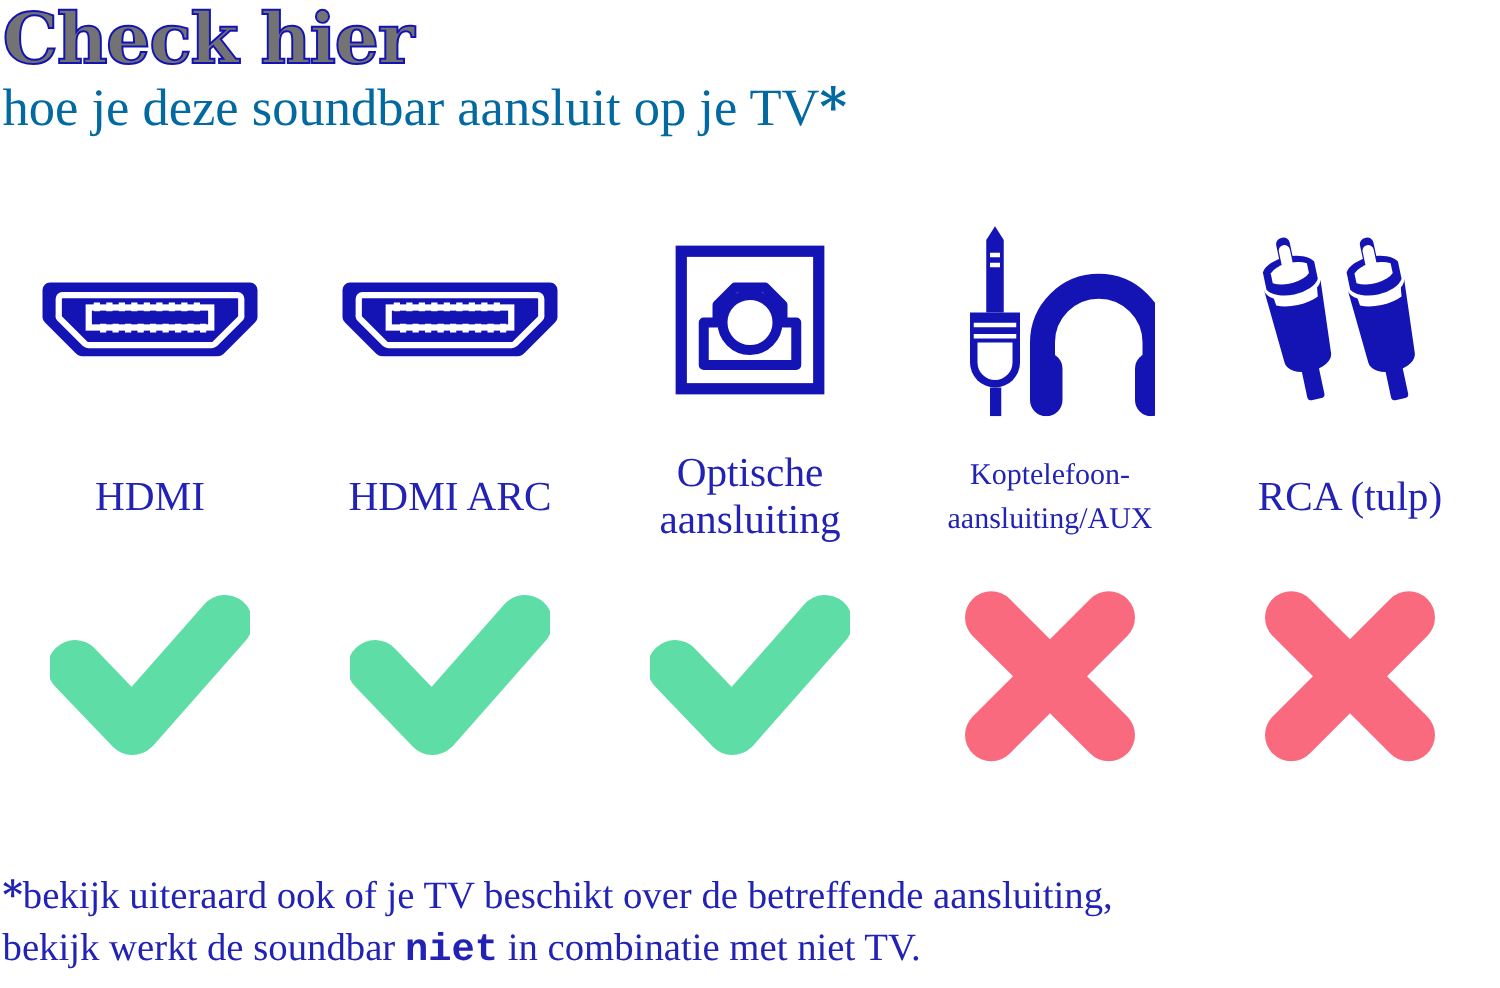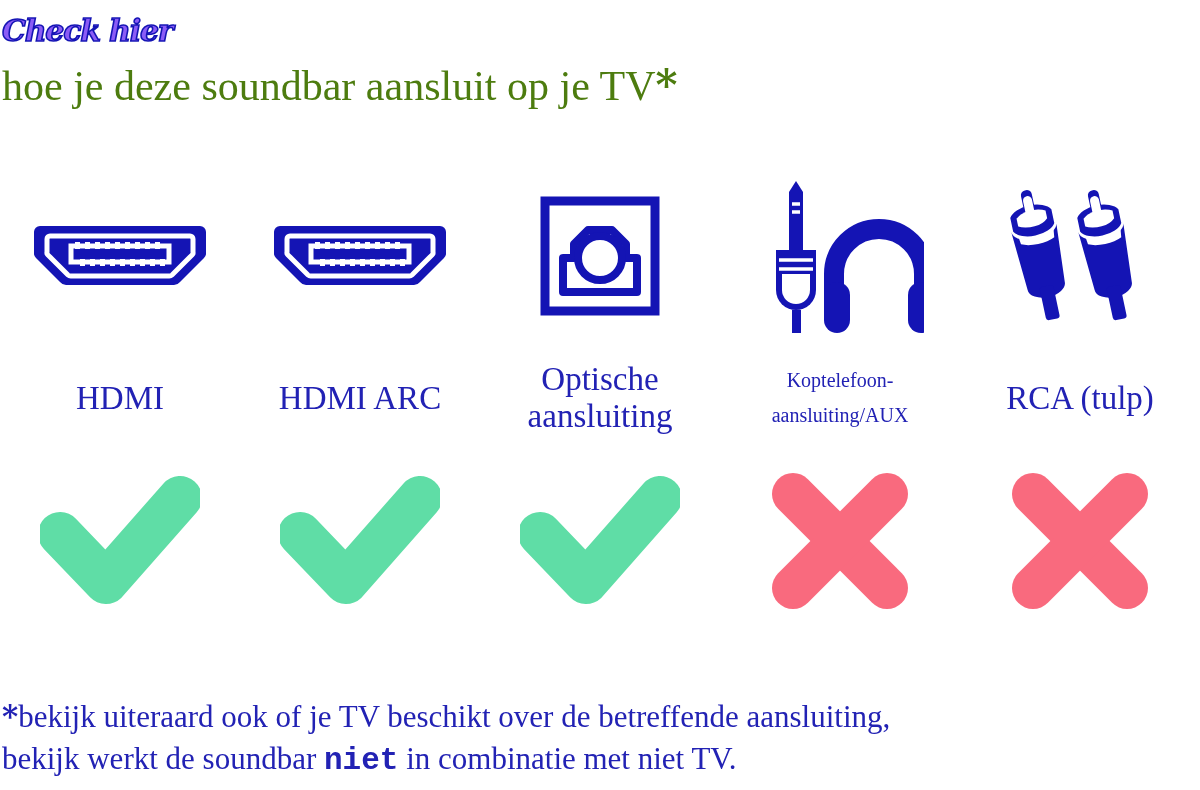--- a/index.html
+++ b/index.html
@@ -19,35 +19,34 @@
   
   .header {
     position: absolute;
     left: 0;
     top: 0;
     width: 1200px;
   }
   .headline {
     font-family: "DejaVu Serif", "Liberation Serif", serif;
     font-weight: 700;
-    font-size: 30px;
+    font-size: 56px;
     line-height: 50px;
     letter-spacing: -1.2px;
-    color: #8b5cf6;
+    color: #737373;
     padding: 6px 0 0 2px;
     white-space: nowrap;
-    font-style: italic;
     -webkit-text-stroke: 1.6px #1414b4;
   }
   .subhead {
     font-family: "Liberation Serif", "DejaVu Serif", serif;
     font-weight: 400;
     font-size: 42px;
     line-height: 48px;
-    color: #4d7c0f;
+    color: #0369a1;
     padding: 6px 0 0 2px;
     white-space: nowrap;
   }
   .subhead .star {
     font-weight: 700;
     font-family: "DejaVu Serif", serif;
   }
 
   
   .grid {
@@ -80,21 +79,21 @@
     text-align: center;
   }
   .label-text {
     font-family: "Liberation Serif", "DejaVu Serif", serif;
     font-size: 33px;
     line-height: 37px;
     color: #2222b4;
     white-space: pre-line;
   }
   .label-text.small {
-    font-size: 20px;
+    font-size: 24px;
     line-height: 35px;
   }
   .mark-cell {
     height: 175px;
     width: 240px;
     display: flex;
     align-items: center;
     justify-content: center;
   }
 

